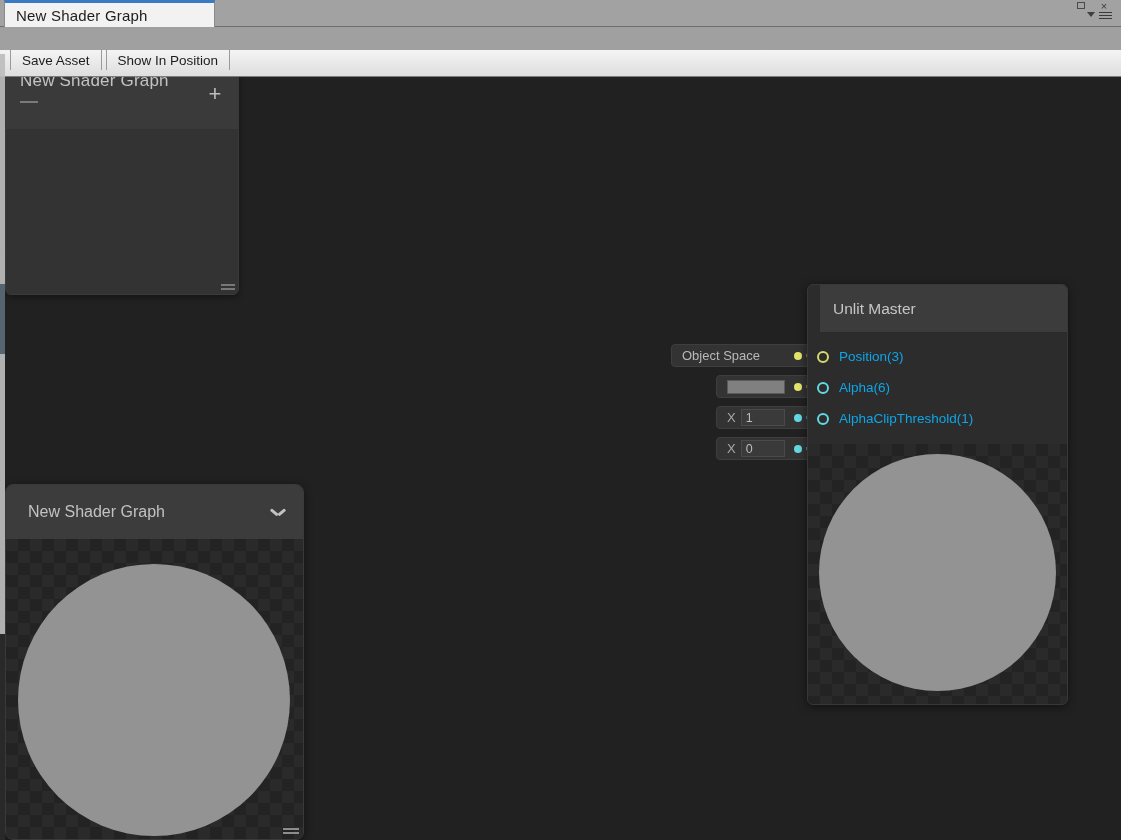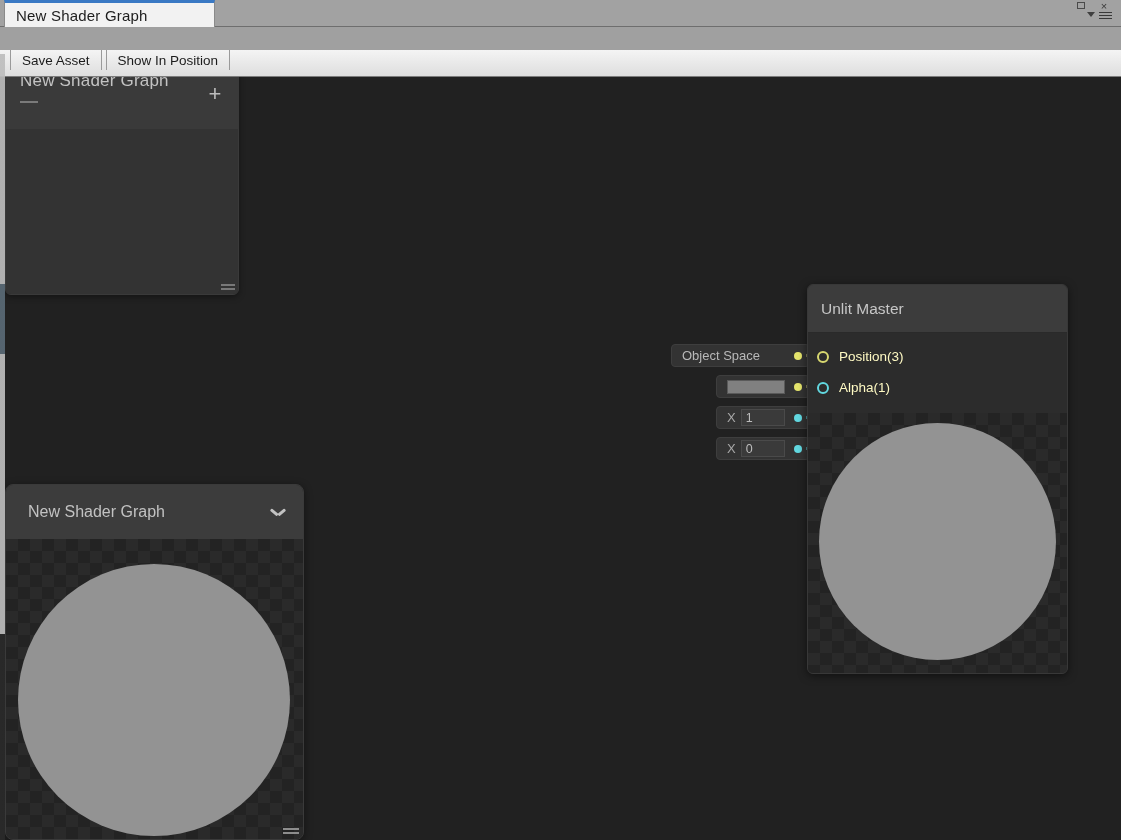--- a/index.html
+++ b/index.html
@@ -206,20 +206,21 @@
   .mn-header {
     height: 48px;
     background: #3c3c3c;
     border-bottom: 1px solid #2a2a2a;
     display: flex;
     align-items: center;
     padding-left: 13px;
     font-size: 15.5px;
     color: #c6c6c6;
     box-sizing: border-box;
+    margin-left: 12px;
   }
   .mn-ports {
     padding: 8px 0 10px 0;
     background: #2c2c2c;
   }
   .port-row {
     height: 31px;
     display: flex;
     align-items: center;
     padding-left: 9px;
@@ -230,21 +231,21 @@
     border-radius: 50%;
     border: 2px solid #d8d870;
     box-sizing: border-box;
     background: transparent;
     flex: none;
   }
   .port-ring.cyan { border-color: #62d8e0; }
   .port-label {
     margin-left: 10px;
     font-size: 13.5px;
-    color: #fef9c3;
+    color: #0ea5e9;
     white-space: nowrap;
   }
   .mn-preview {
     position: relative;
     height: 260px;
     background-color: #2a2a2a;
     background-image:
       linear-gradient(45deg, #232323 25%, transparent 25%, transparent 75%, #232323 75%),
       linear-gradient(45deg, #232323 25%, transparent 25%, transparent 75%, #232323 75%);
     background-size: 24px 24px;
@@ -475,21 +476,25 @@
 
     <div class="master-node">
       <div class="mn-header">Unlit Master</div>
       <div class="mn-ports">
         <div class="port-row">
           <span class="port-ring"></span>
           <span class="port-label">Position(3)</span>
         </div>
         <div class="port-row">
           <span class="port-ring cyan"></span>
-          <span class="port-label">Alpha(1)</span>
+          <span class="port-label">Alpha(6)</span>
+        </div>
+        <div class="port-row">
+          <span class="port-ring cyan"></span>
+          <span class="port-label">AlphaClipThreshold(1)</span>
         </div>
       </div>
       <div class="mn-preview">
         <div class="sphere"></div>
       </div>
     </div>
 
     <div class="preview-panel">
       <div class="pp-header">
         <span>New Shader Graph</span>

